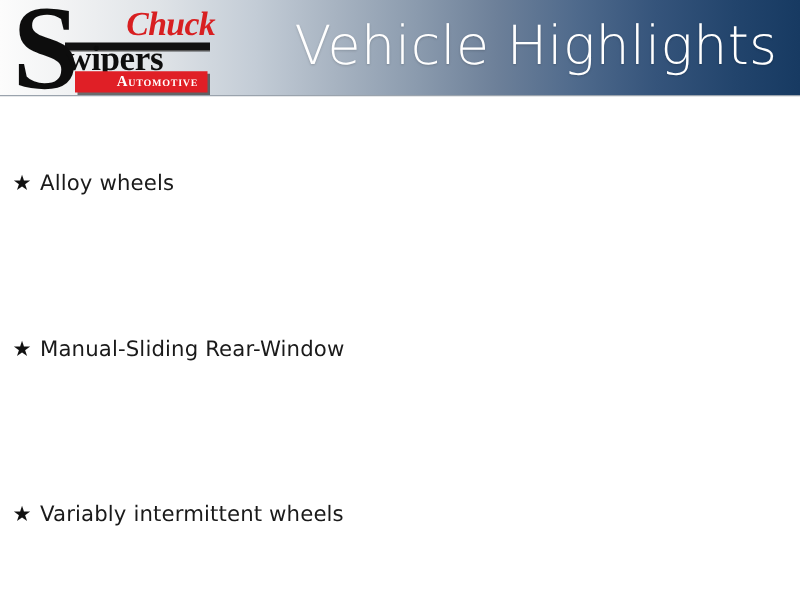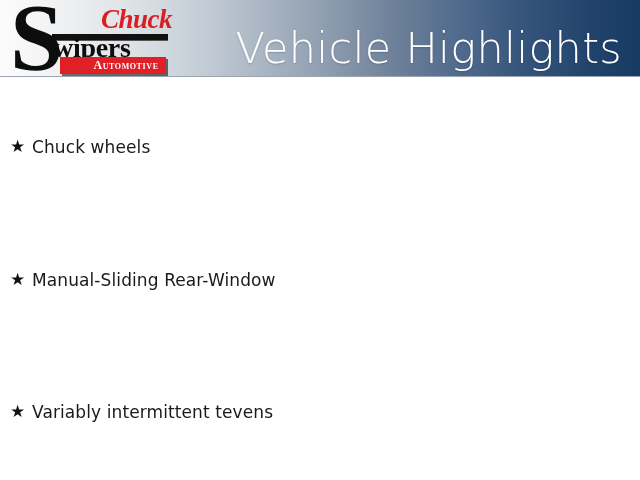--- a/index.html
+++ b/index.html
@@ -41,21 +41,21 @@
         #22446c 92%,
         #173a62 100%);
     border-bottom: 1px solid #9aa3ad;
     box-sizing: border-box;
     overflow: hidden;
   }
 
   .header-title {
     position: absolute;
     right: 18px;
-    top: 18px;
+    top: 7px;
     font-family: "DejaVu Sans", sans-serif;
     font-size: 43px;
     font-weight: 300;
     letter-spacing: 0.3px;
     color: #ffffff;
     line-height: 60px;
     white-space: nowrap;
     text-shadow: 0 1px 2px rgba(0,0,0,0.18);
   }
 
@@ -202,28 +202,28 @@
       </span>
     </div>
 
     <div class="header-title">Vehicle Highlights</div>
   </div>
 
   <div class="highlights">
 
     <div class="highlight-item">
       <span class="star-icon">★</span>
-      <span class="highlight-label">Chuck wheels</span>
+      <span class="highlight-label">Alloy wheels</span>
     </div>
 
     <div class="highlight-item">
       <span class="star-icon">★</span>
       <span class="highlight-label">Manual-Sliding Rear-Window</span>
     </div>
 
     <div class="highlight-item">
       <span class="star-icon">★</span>
-      <span class="highlight-label">Variably intermittent tevens</span>
+      <span class="highlight-label">Variably intermittent wheels</span>
     </div>
 
   </div>
 
 </div>
 
 </body></html>

